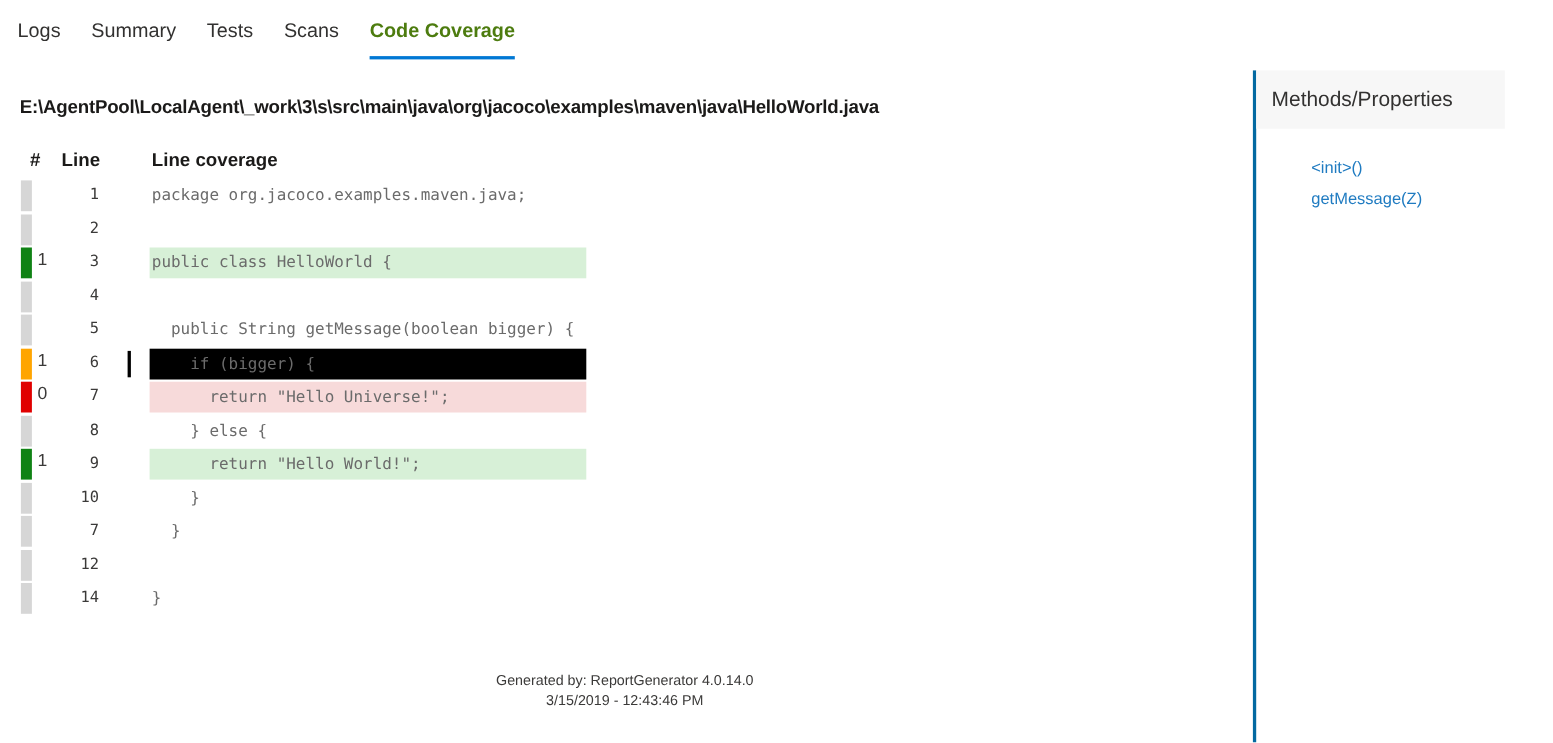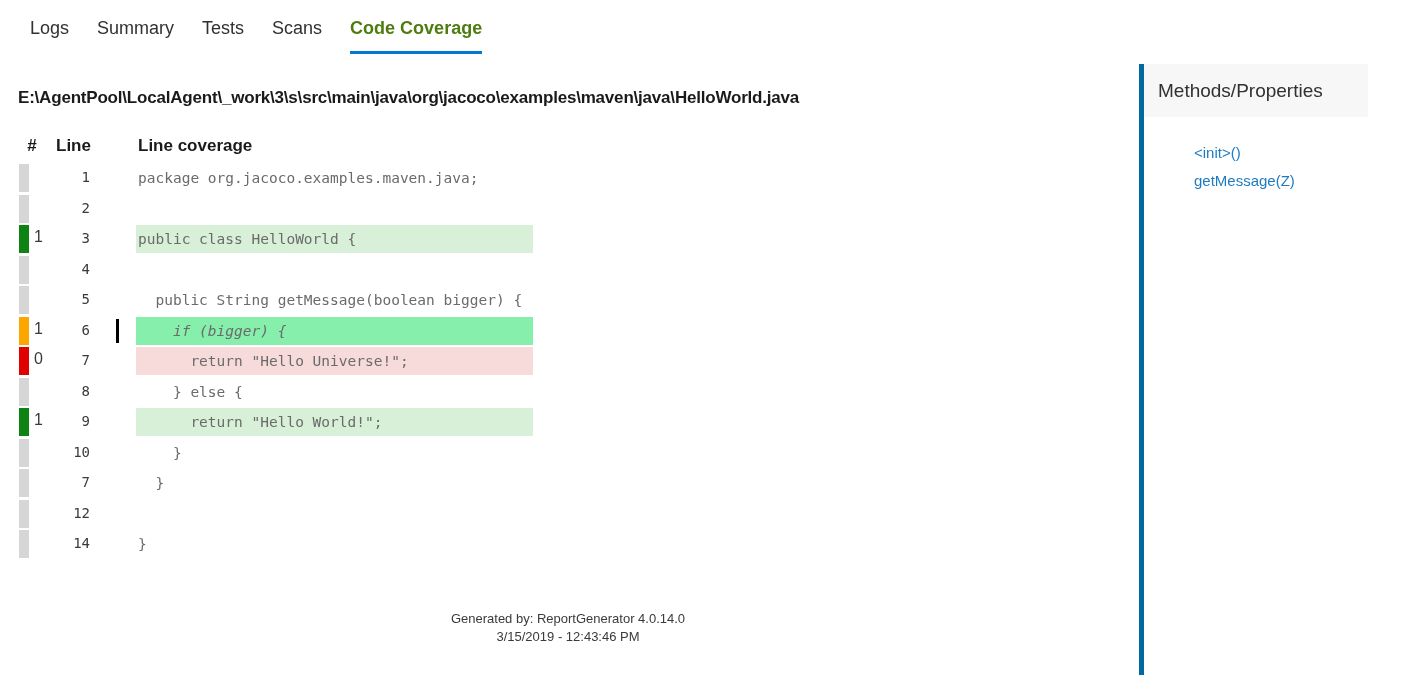--- a/index.html
+++ b/index.html
@@ -20,21 +20,21 @@
   }
 
   
   .tabbar {
     position: absolute;
     left: 0; top: 0;
     width: 1412px;
     height: 64px;
     display: flex;
     align-items: flex-start;
-    padding-left: 30px;
+    padding-left: 16px;
     box-sizing: border-box;
   }
   .tab {
     position: relative;
     font-size: 18px;
     color: #323130;
     padding: 18px 0 15px 0;
     margin-right: 28px;
     white-space: nowrap;
     cursor: pointer;
@@ -132,21 +132,21 @@
     height: 28px;
     line-height: 28px;
     font-family: "DejaVu Sans Mono", "Liberation Mono", monospace;
     font-size: 14.5px;
     color: #6b6b6b;
     white-space: pre;
     box-sizing: border-box;
     padding-left: 2px;
   }
   .code.cov-full    { background: #d7f0d7; }
-  .code.cov-partial { background: #86efac; font-style: italic; }
+  .code.cov-partial { background: #000000; }
   .code.cov-none    { background: #f7dada; }
 
   
   .footer {
     position: absolute;
     left: 0;
     top: 610px;
     width: 1136px;
     text-align: center;
     font-size: 13px;
@@ -160,21 +160,21 @@
   }
   .footer .sep { color: #8a8886; }
 
   
   .sidebar {
     position: absolute;
     left: 1139px;
     top: 64px;
     width: 229px;
     height: 611px;
-    border-left: 5px solid #0369a1;
+    border-left: 3px solid #0369a1;
     box-sizing: border-box;
     background: #ffffff;
   }
   .sidebar-header {
     height: 53px;
     background: #f7f7f7;
     display: flex;
     align-items: center;
     padding-left: 14px;
     font-size: 19px;

